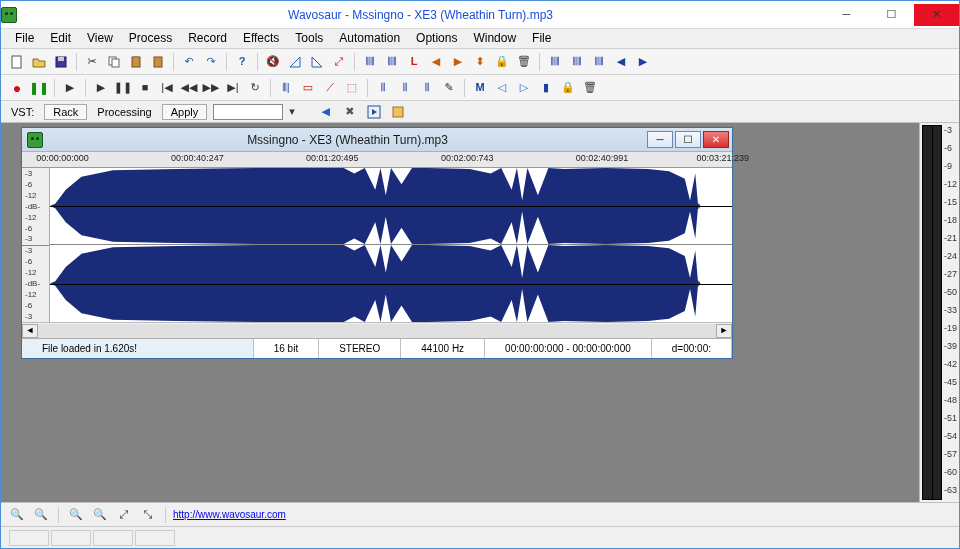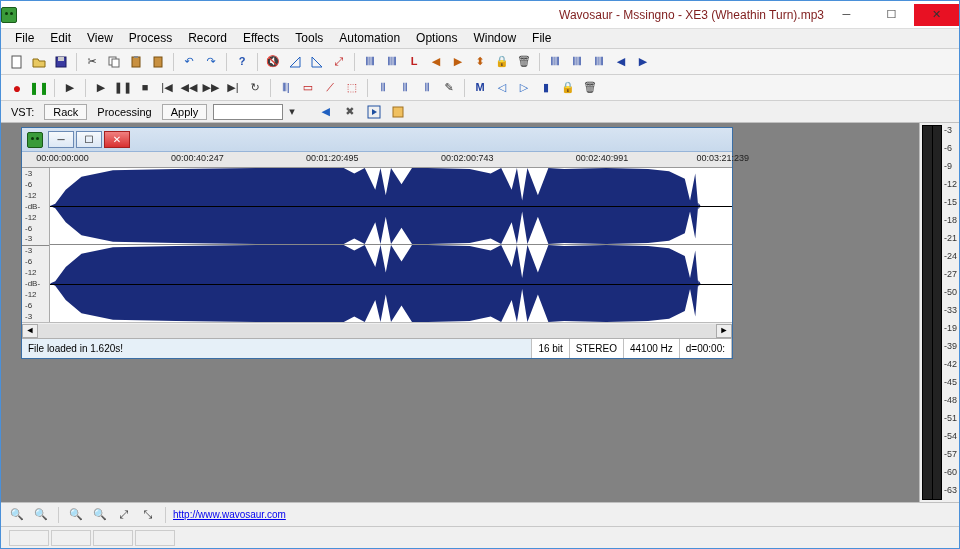--- a/index.html
+++ b/index.html
@@ -1,21 +1,21 @@
 <!DOCTYPE html>
 <html><head>
 <meta charset="utf-8">
 <style>
 * { margin: 0; padding: 0; box-sizing: border-box; }
 body { font-family: "Segoe UI", Tahoma, sans-serif; font-size: 11px; background: #828282; width: 960px; height: 549px; overflow: hidden; position: relative; }
 .window { width: 960px; height: 549px; background: #f0f0f0; display: flex; flex-direction: column; border: 1px solid #4a90d9; }
 
 
 .titlebar { height: 28px; background: #fff; display: flex; align-items: center; border-bottom: 1px solid #ddd; }
-.titlebar .title { flex: 1; text-align: right; font-size: 12px; color: #7f1d1d; }
+.titlebar .title { flex: 1; text-align: center; font-size: 12px; color: #1d4ed8; }
 .titlebar .btns { display: flex; }
 .titlebar .btn { width: 45px; height: 22px; display: flex; align-items: center; justify-content: center; font-family: Arial; font-size: 13px; cursor: pointer; }
 .titlebar .btn.close { background: #e81123; color: #fff; }
 
 
 .menubar { height: 20px; background: #f0f0f0; display: flex; padding-left: 6px; border-bottom: 1px solid #d0d0d0; }
 .menubar .menuitem { padding: 2px 8px; cursor: pointer; font-size: 12px; }
 
 
 .toolbar { height: 26px; background: #f5f5f5; border-bottom: 1px solid #d0d0d0; display: flex; align-items: center; padding: 0 6px; gap: 2px; }
@@ -59,21 +59,21 @@
 .waves { flex: 1; position: relative; background: #fff; }
 .wavech { height: 50%; position: relative; border-bottom: 1px solid #888; overflow: hidden; }
 .wavech:last-child { border-bottom: none; }
 .wavech .mid { position: absolute; left: 0; right: 0; top: 50%; height: 1px; background: #000; }
 .wavech svg { width: 100%; height: 100%; display: block; }
 .wavech .wavepath { fill: #1a2b7a; }
 .hscroll { height: 16px; background: #f0f0f0; border-top: 1px solid #bbb; display: flex; align-items: center; }
 .hscroll .ar { width: 16px; height: 14px; border: 1px solid #aaa; background: #eee; text-align: center; font-size: 9px; cursor: pointer; }
 .hscroll .track { flex: 1; height: 14px; background: #e0e0e0; }
 .docstat { height: 20px; border-top: 1px solid #b0b0b0; display: flex; align-items: center; font-size: 10px; }
-.docstat .cell { border-right: 1px solid #c0c0c0; padding: 2px 6px; height: 100%; display: flex; align-items: center; }
+.docstat .cell { border-right: 1px solid #c0c0c0; padding: 2px 20px; height: 100%; display: flex; align-items: center; }
 .docstat .cell.first { flex: 1; background: #e6f0f8; }
 
 
 .rmeter { width: 40px; background: #f0f0f0; border-left: 1px solid #bbb; display: flex; }
 .rmeter .bars { width: 20px; background: #000; display: flex; gap: 1px; padding: 1px; margin: 2px; }
 .rmeter .bars .b { flex: 1; background: #222; }
 .rmeter .scale { flex: 1; display: flex; flex-direction: column; font-size: 9px; padding-top: 2px; gap: 8px; color: #333; }
 
 
 .bottombar { height: 24px; background: #f0f0f0; border-top: 1px solid #c0c0c0; display: flex; align-items: center; gap: 4px; padding: 0 6px; }
@@ -345,20 +345,21 @@
         </svg>
       </div>
   </div>
 
   <div class="main">
 
     <div class="workspace">
       <div class="docwin">
         <div class="dtb">
           <div class="appicon dicn"></div>
+          <div class="dtitle">Mssingno - XE3 (Wheathin Turn).mp3</div>
           <div class="dbtns">
             <div class="dbtn">─</div>
             <div class="dbtn">☐</div>
             <div class="dbtn close">✕</div>
           </div>
         </div>
         <div class="docbody">
           <div class="timeline">
             <span class="tick" style="left:2%">00:00:00:000</span>
             <span class="tick" style="left:21%">00:00:40:247</span>
@@ -406,20 +407,21 @@
           <div class="hscroll">
             <div class="ar">◄</div>
             <div class="track"></div>
             <div class="ar">►</div>
           </div>
           <div class="docstat">
             <div class="cell first">File loaded in 1.620s!</div>
             <div class="cell">16 bit</div>
             <div class="cell">STEREO</div>
             <div class="cell">44100 Hz</div>
+            <div class="cell">00:00:00:000 - 00:00:00:000</div>
             <div class="cell">d=00:00:</div>
           </div>
         </div>
       </div>
     </div>
 
     <div class="rmeter">
       <div class="bars">
           <div class="b"></div>
           <div class="b"></div>

